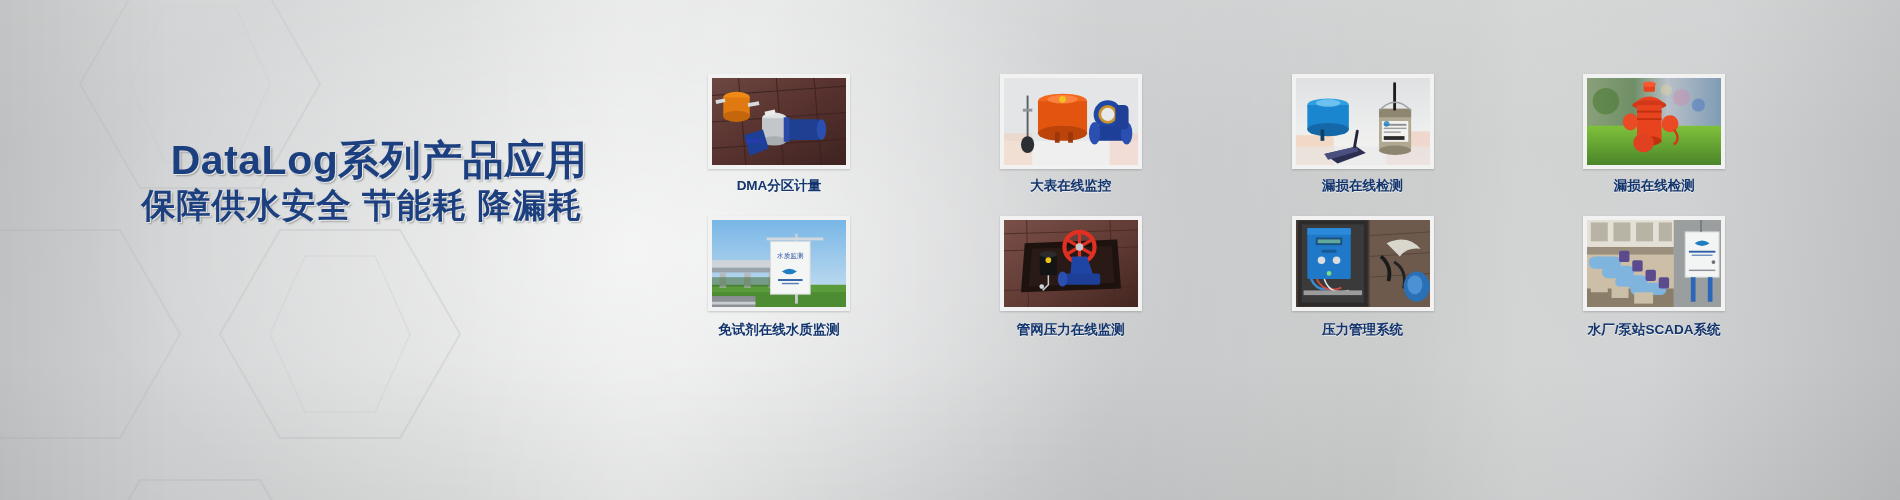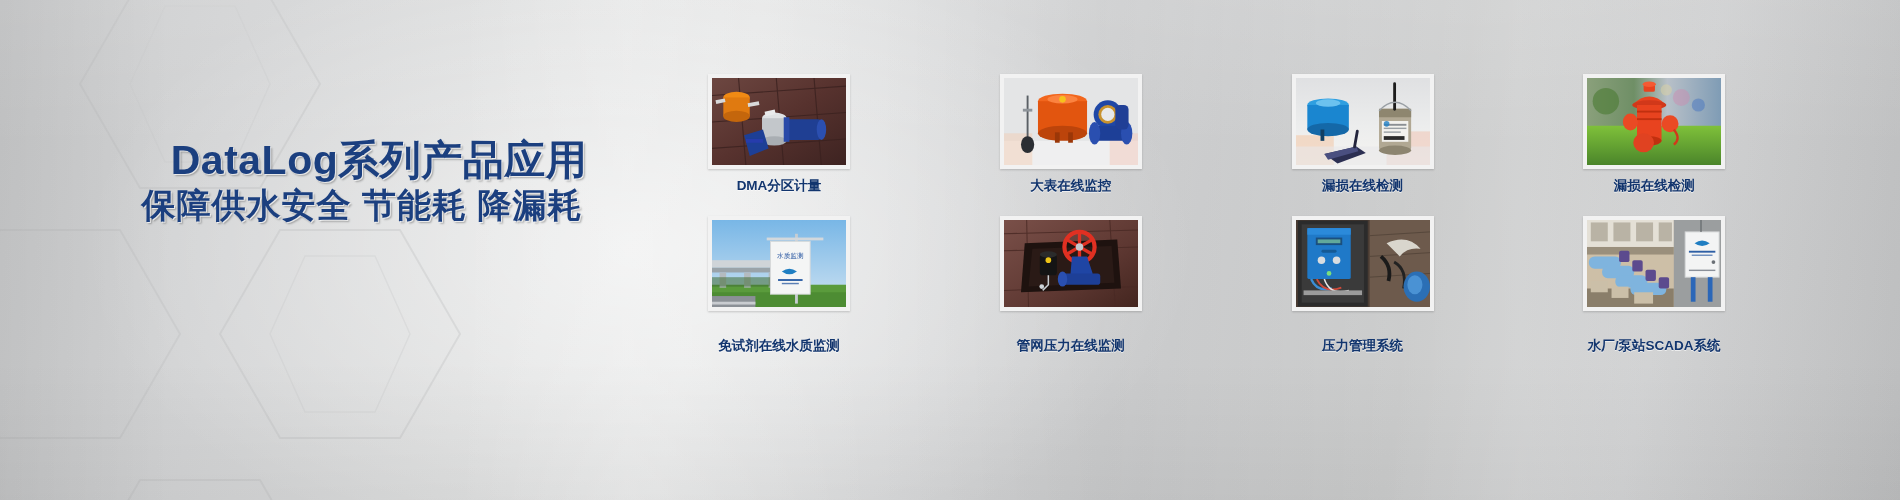--- a/index.html
+++ b/index.html
@@ -88,21 +88,21 @@
   .caption{
     margin-top:9px;
     text-align:center;
     color:#12356e;
     font-size:13.5px;
     font-weight:bold;
     line-height:16px;
     white-space:nowrap;
     text-shadow:0 1px 0 rgba(255,255,255,.6);
   }
-  .row2 .caption{ margin-top:27px;text-align:center; }
+  .row2 .caption{ margin-top:11px;text-align:center; }
   
   .grid .r2{ margin-top:14px; }
 </style>
 </head>
 <body>
 
 <div id="banner">
 
   <svg class="hex-watermark" viewBox="0 0 520 640" aria-hidden="true">
     <g fill="none" stroke="#b9babb" stroke-width="2">

